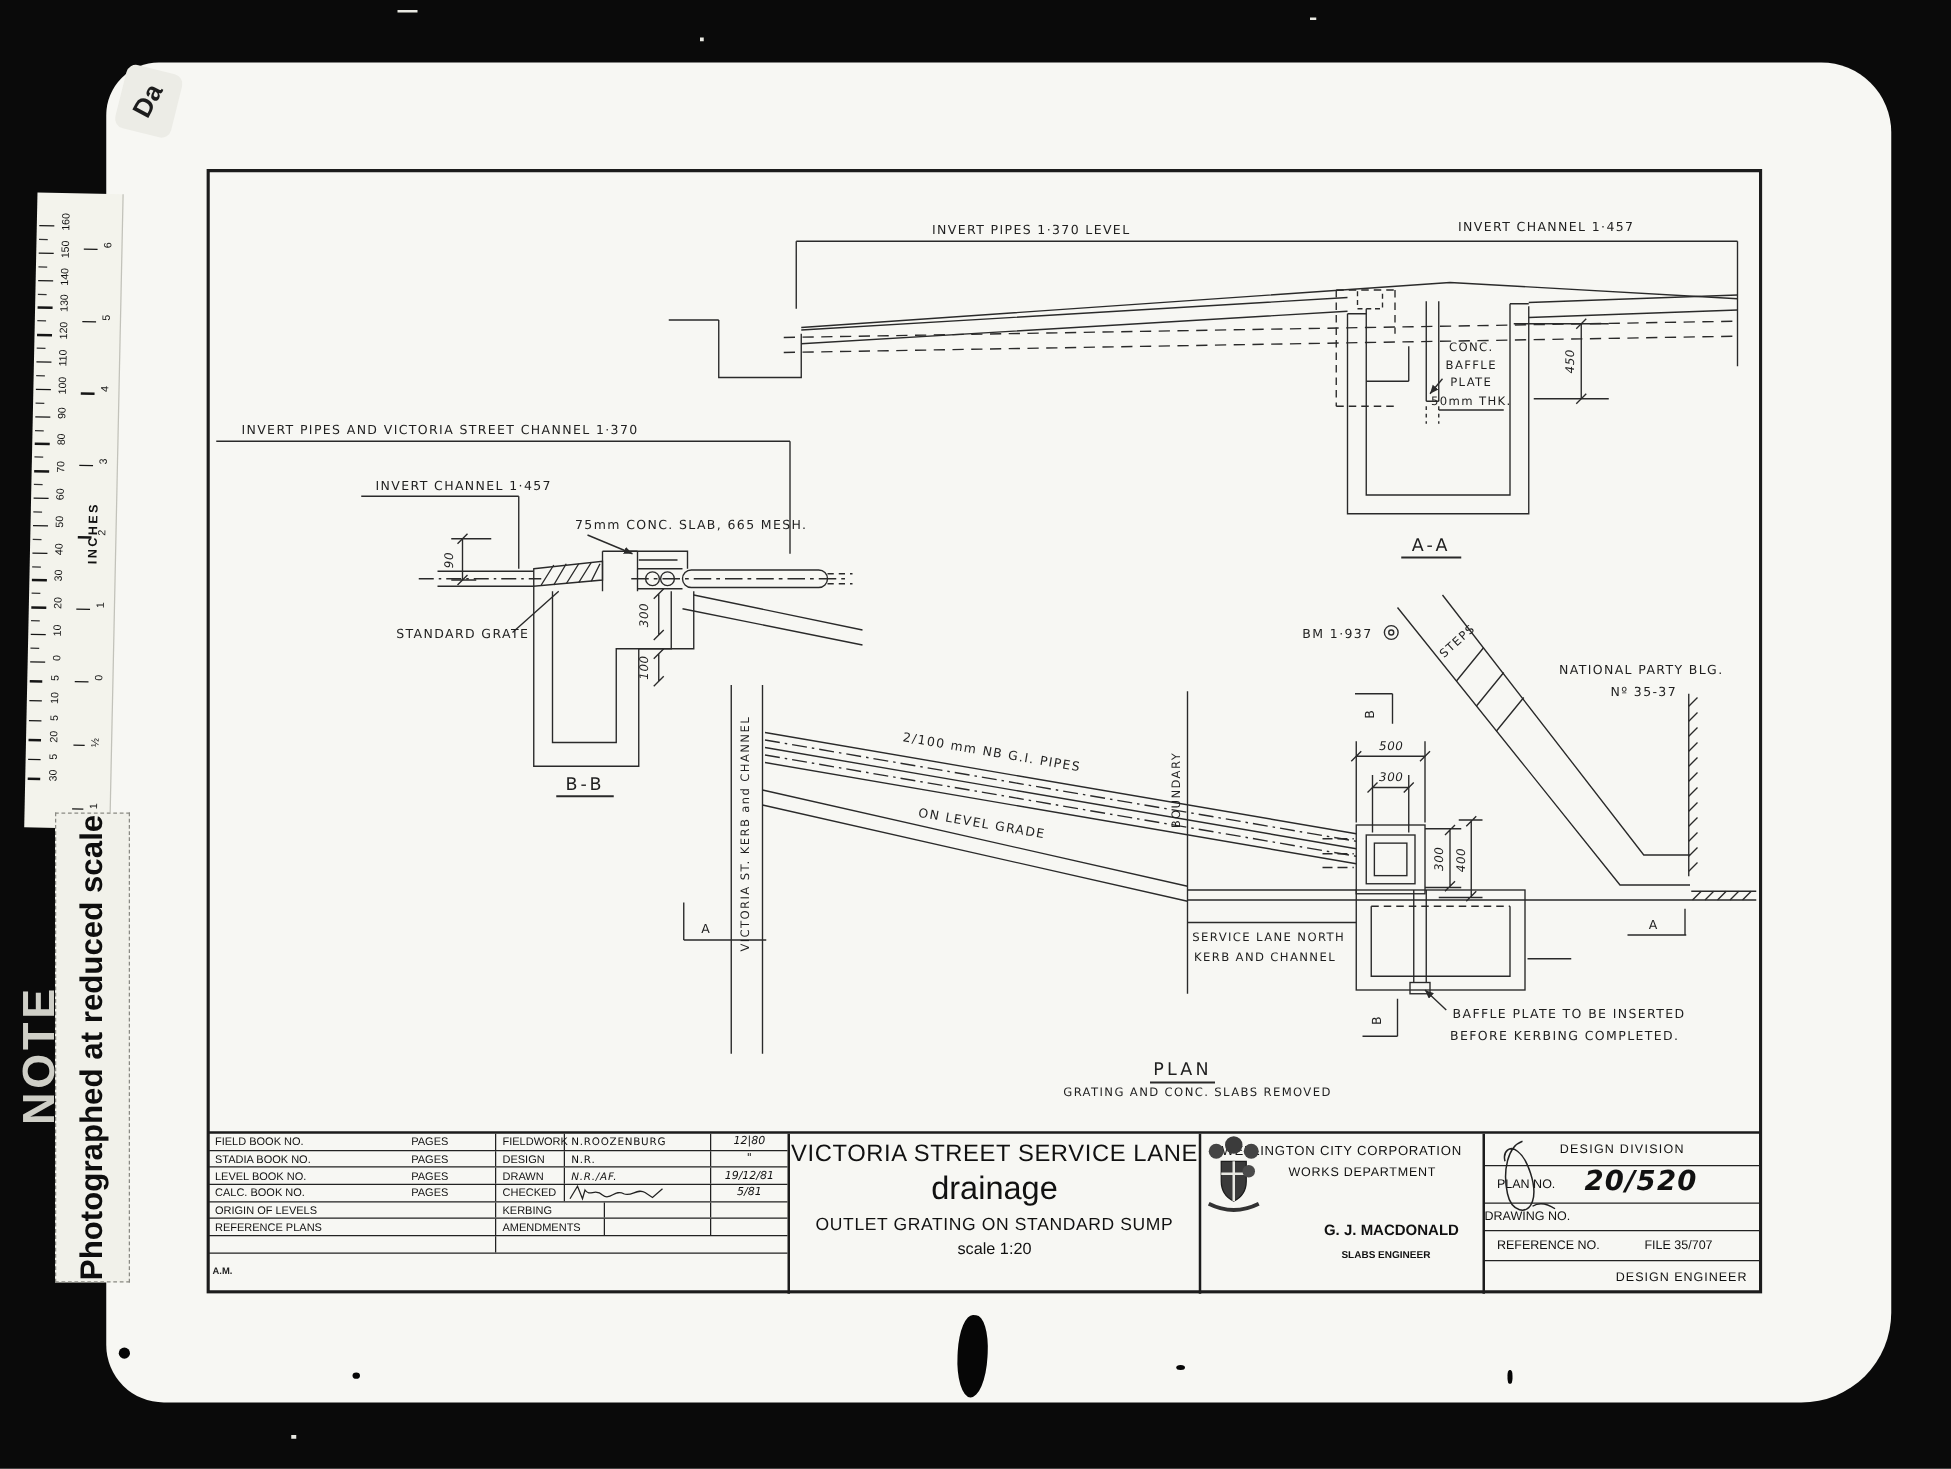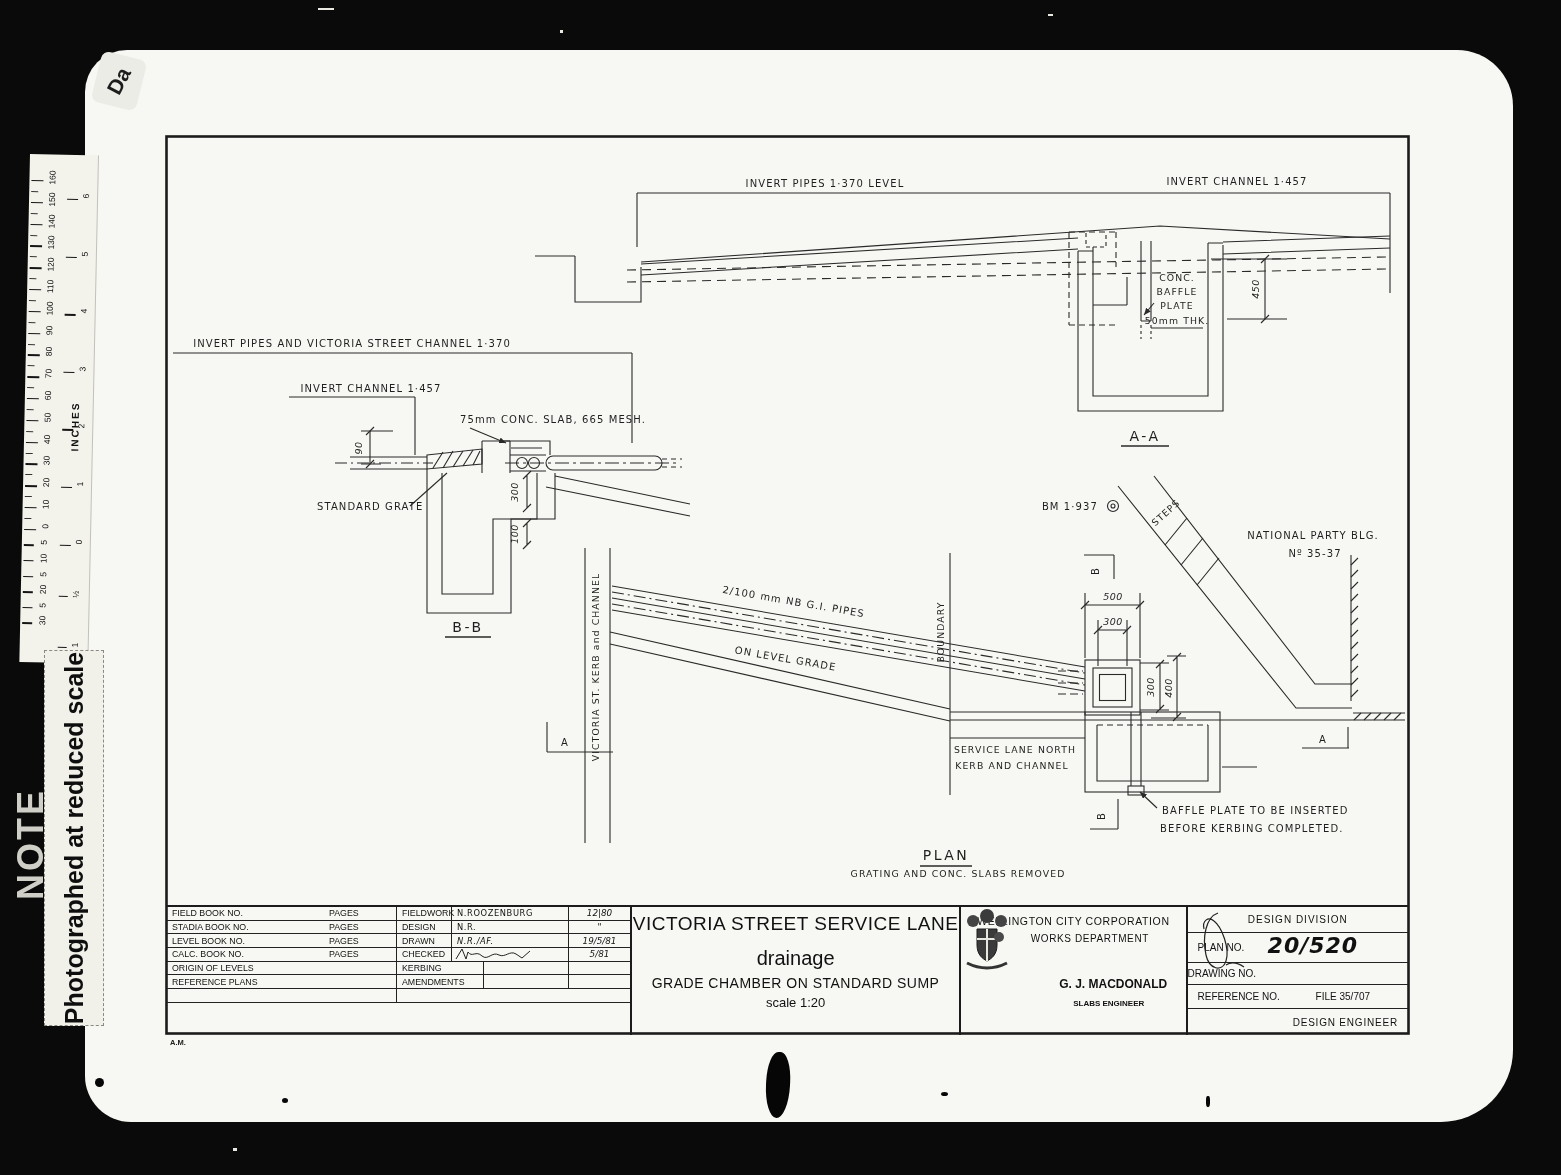--- a/index.html
+++ b/index.html
@@ -21,21 +21,21 @@
                z-index:4;border:1px dashed #8a8a84;}
   .photo-strip span{position:absolute;left:50%;top:50%;transform:translate(-50%,-50%) rotate(-90deg);
                     white-space:nowrap;font-weight:bold;font-size:25px;color:#0e0e0e;}
   .note-frag{position:absolute;left:8px;top:756px;width:46px;height:175px;overflow:hidden;z-index:2;}
   .note-frag span{position:absolute;left:50%;top:50%;transform:translate(-50%,-50%) rotate(-90deg);
                   font-weight:bold;font-size:36px;letter-spacing:3px;color:#cfcfc7;white-space:nowrap;}
   .corner-frag{position:absolute;left:96px;top:55px;width:46px;height:52px;background:#ececе6;
                background-color:#ecece6;border-radius:8px;transform:rotate(14deg);z-index:2;}
   .corner-frag span{position:absolute;left:50%;top:50%;transform:translate(-50%,-50%) rotate(-76deg);
                     font-weight:bold;font-size:21px;color:#1c1c1c;}
-  .am-note{position:absolute;left:170px;top:1038px;font-size:7.5px;font-weight:bold;color:#222;z-index:5;}
+  .am-note{position:absolute;left:170px;top:1012px;font-size:7.5px;font-weight:bold;color:#222;z-index:5;}
   .blob{position:absolute;background:#060606;}
   .sp{position:absolute;background:#e9e9e2;}
   
   .frame{position:absolute;left:165px;top:135px;width:1245px;height:900px;z-index:5;}
   .frame svg{position:absolute;left:0;top:0;}
   svg text{font-family:"DejaVu Sans",sans-serif;font-size:10px;fill:#1f1f1f;letter-spacing:1.1px;}
   svg text.dim{font-size:9.5px;font-style:italic;letter-spacing:0.5px;}
   svg text.big{font-size:14px;letter-spacing:2.5px;}
   svg text.sm{font-size:9.3px;}
   
@@ -49,21 +49,21 @@
      align-items:center;padding-left:5px;position:relative;white-space:nowrap;}
   .c.lab{width:230px;} .c .pg{position:absolute;left:162px;}
   .c.f{width:55px;} .c.v{width:117px;} .c.d{width:61px;border-right:none;justify-content:center;padding-left:0;}
   .c.f2{width:87px;} .c.v2{width:85px;}
   .c.rest{width:233px;border-right:none;}
   .hand2{font-family:"DejaVu Sans",sans-serif;font-size:8.3px;letter-spacing:0.6px;}
   .hw{font-style:italic;font-family:"DejaVu Sans",sans-serif;}
   .tb-center{width:332px;border-left:2px solid #1c1c1c;border-right:2px solid #1c1c1c;
              box-sizing:border-box;text-align:center;position:relative;}
   .tb-t1{margin-top:6px;font-size:19px;letter-spacing:0.5px;}
-  .tb-t2{margin-top:12px;font-size:20px;}
+  .tb-t2{margin-top:0;font-size:26px;}
   .tb-t3{margin-top:5px;font-size:14px;letter-spacing:0.5px;}
   .tb-t4{margin-top:4px;font-size:13px;}
   .tb-corp{width:225px;position:relative;text-align:center;}
   .tb-c1{margin-top:8px;font-size:10.5px;letter-spacing:0.6px;}
   .tb-c2{margin-top:6px;font-size:10px;letter-spacing:0.6px;padding-left:33px;}
   .tb-crest{position:absolute;left:26px;top:50px;}
   .tb-name{position:absolute;left:98px;top:70px;font-size:12px;font-weight:bold;white-space:nowrap;}
   .tb-role{position:absolute;left:112px;top:92px;font-size:8px;font-weight:bold;}
   .tb-div{width:223px;border-left:2px solid #1c1c1c;box-sizing:border-box;position:relative;}
   .dr{border-bottom:1px solid #222;box-sizing:border-box;position:relative;font-size:10px;}
@@ -352,21 +352,21 @@
       <div class="c v hand2">N.R.</div>
       <div class="c d hw">"</div>
     </div>
     <div class="trow">
       <div class="c lab">
             <span>LEVEL BOOK NO.</span>
             <span class="pg">PAGES</span>
           </div>
       <div class="c f">DRAWN</div>
       <div class="c v hand2 hw">N.R./AF.</div>
-      <div class="c d hw">19/5/81</div>
+      <div class="c d hw">19/12/81</div>
     </div>
     <div class="trow">
       <div class="c lab">
             <span>CALC. BOOK NO.</span>
             <span class="pg">PAGES</span>
           </div>
       <div class="c f">CHECKED</div>
       <div class="c v">
         <svg width="90" height="13" viewBox="0 0 90 13">
               <path d="M4,11 L10,1 L14,11 L16,4 C20,10 24,2 30,8 C36,13 40,3 47,7 C53,10 58,2 64,6 L70,10 L78,3" stroke="#222" stroke-width="1" fill="none"></path>
@@ -392,21 +392,21 @@
     </div>
     <div class="trow r7">
       <div class="c lab"></div>
           <div class="c rest"></div>
     </div>
   </div>
 
   <div class="tb-center">
     <div class="tb-t1">VICTORIA STREET SERVICE LANE</div>
     <div class="tb-t2">drainage</div>
-    <div class="tb-t3">GRADE CHAMBER ON STANDARD SUMP</div>
+    <div class="tb-t3">OUTLET GRATING ON STANDARD SUMP</div>
     <div class="tb-t4">scale 1:20</div>
   </div>
 
   <div class="tb-corp">
     <div class="tb-c1">WELLINGTON CITY CORPORATION</div>
     <div class="tb-c2">WORKS DEPARTMENT</div>
     <svg class="tb-crest" width="52" height="66" viewBox="0 0 52 66">
       <path d="M16,22 h20 v16 c0,10 -6,14 -10,16 c-4,-2 -10,-6 -10,-16 z" fill="#3a3a3a" stroke="#1c1c1c"></path>
       <path d="M26,22 v32 M16,32 h20" stroke="#e8e8e2" stroke-width="2" fill="none"></path>
       <circle cx="12" cy="14" r="6" fill="#444"></circle>

